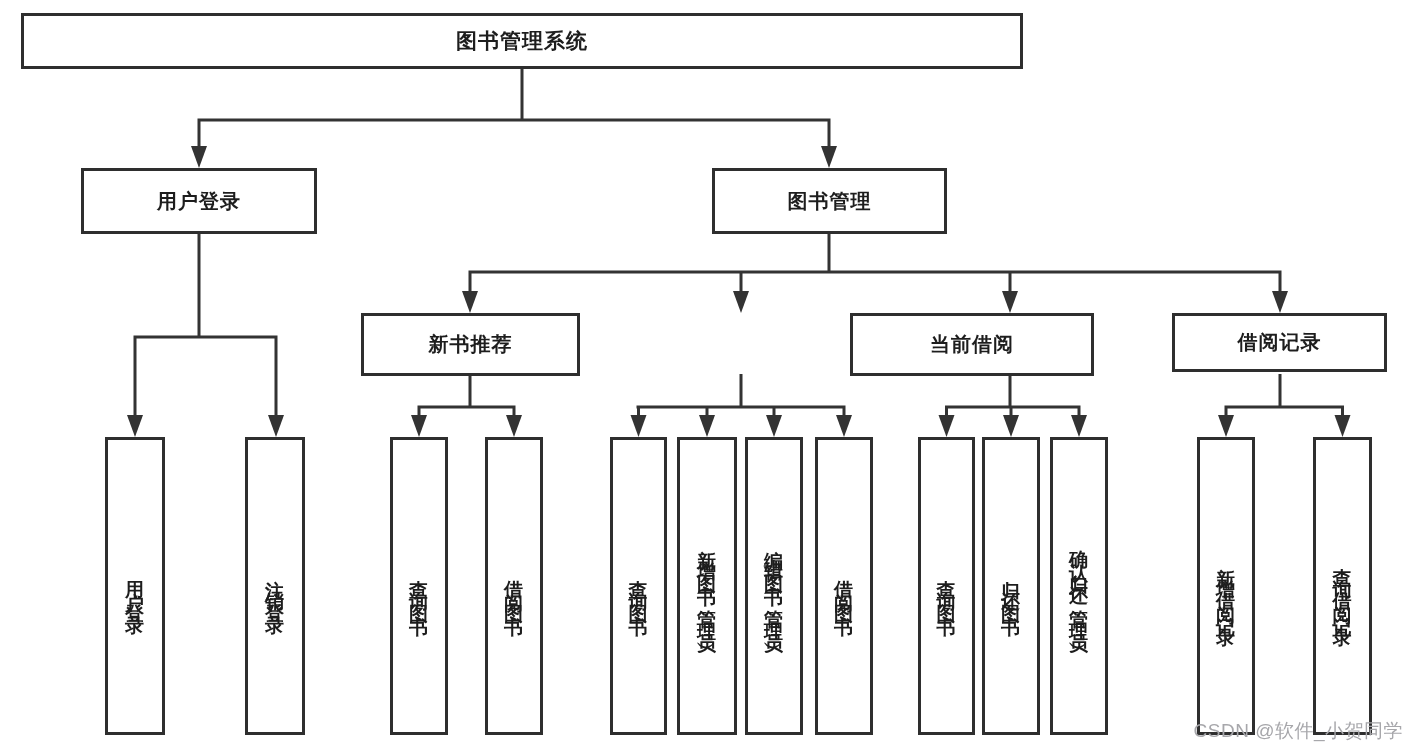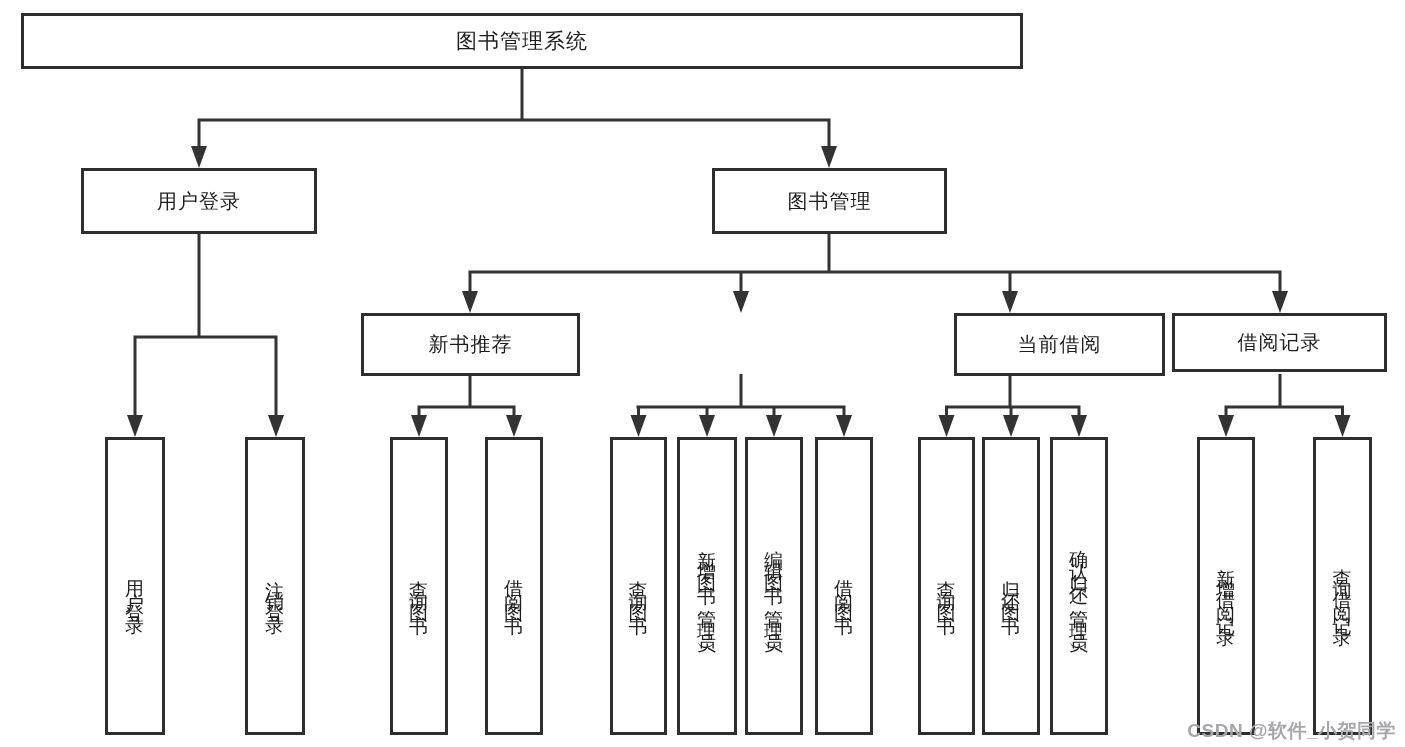--- a/index.html
+++ b/index.html
@@ -21,39 +21,39 @@
   #connectors{position:absolute;left:0;top:0;width:1405px;height:747px;}
   #connectors path{stroke:var(--line);stroke-width:3;fill:none;}
   #connectors polygon{fill:var(--line);stroke:none;}
   .box{
     position:absolute;
     box-sizing:border-box;
     background:var(--box-fill);
     border:3px solid var(--box-border);
     display:flex;align-items:center;justify-content:center;
     text-align:left;
+    font-weight:bold;
   }
   .hbox{font-size:20px;letter-spacing:1px;}
   .root{font-size:21px;}
   .vbox{
     writing-mode:vertical-rl;
     text-orientation:mixed;
     font-size:19px;
     letter-spacing:12px;
     line-height:1;
     padding-top:6px;
   }
   .watermark{
     position:absolute;
-    right:9px;top:718px;
+    right:2px;top:718px;
     font-size:19px;
     color:var(--watermark);
     letter-spacing:0.5px;
     white-space:nowrap;
-    font-weight:bold;
   }
 </style>
 </head>
 <body>
 
 <div id="canvas">
 
   <svg id="connectors" viewBox="0 0 1405 747" xmlns="http://www.w3.org/2000/svg">
     <g>
       <path d="M522 69 V121.5 M197.5 120 H830.5 M199 120 V146 M829 120 V146"></path>
@@ -104,21 +104,21 @@
   <div class="box hbox" style="left:81px;top:168px;width:236px;height:66px;">
     <span>用户登录</span>
   </div>
   <div class="box hbox" style="left:712px;top:168px;width:235px;height:66px;">
     <span>图书管理</span>
   </div>
 
   <div class="box hbox" style="left:361px;top:313px;width:219px;height:63px;">
     <span>新书推荐</span>
   </div>
-  <div class="box hbox" style="left:954px;top:313px;width:211px;height:63px;">
+  <div class="box hbox" style="left:850px;top:313px;width:244px;height:63px;">
     <span>当前借阅</span>
   </div>
   <div class="box hbox" style="left:1172px;top:313px;width:215px;height:59px;">
     <span>借阅记录</span>
   </div>
 
   <div class="box vbox" style="left:105px;top:437px;width:60px;height:298px;">
     <span>用户登录</span>
   </div>
   <div class="box vbox" style="left:245px;top:437px;width:60px;height:298px;">

